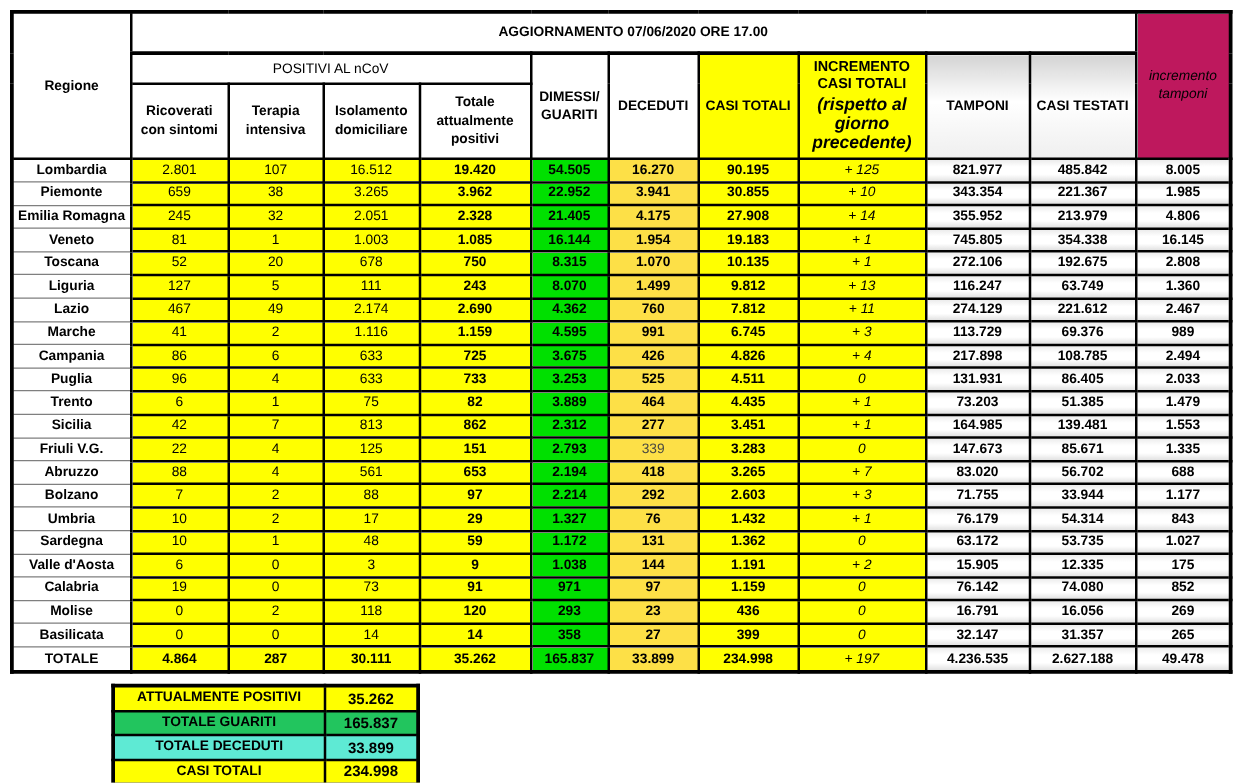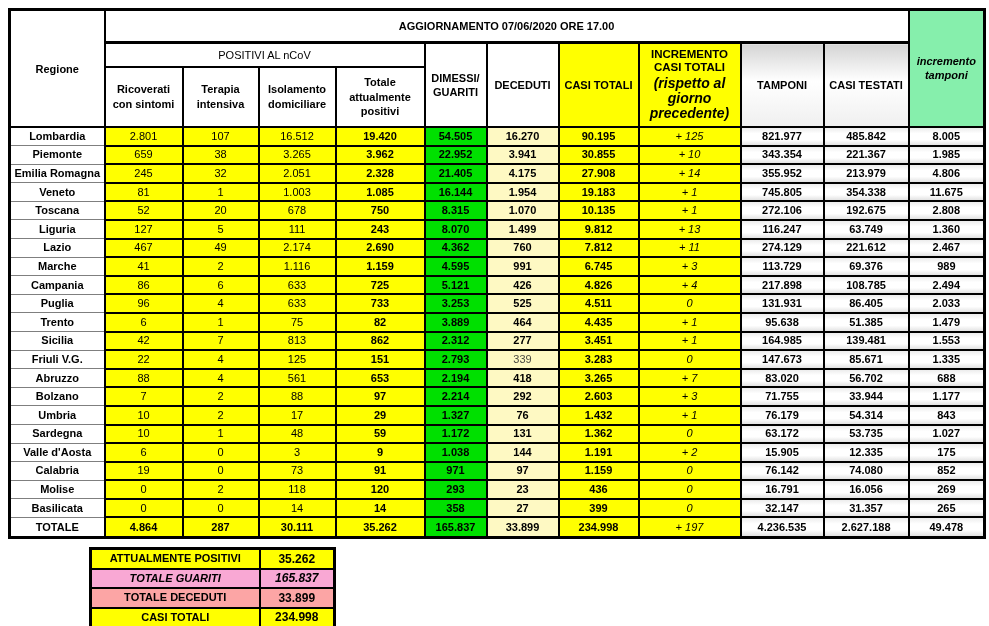--- a/index.html
+++ b/index.html
@@ -12,47 +12,47 @@
         padding:0 1px;overflow:hidden;font-size:11px;}
 
   
   .title-cell{font-weight:bold;font-size:15px;height:30px;border-bottom:3px solid #000 !important;background:#fff;}
   .regione-head{font-weight:bold;font-size:12px;background:#fff;}
   .band-cell{font-weight:normal;font-size:12px;height:22px;background:#fff;}
   .sub-head{font-weight:bold;font-size:11px;height:58px;background:#fff;line-height:1.35;}
   .head-white{font-weight:bold;font-size:11px;background:#fff;line-height:1.3;}
   .head-yellow{font-weight:bold;font-size:12px;background:#ffff00;}
   .head-grad{font-weight:bold;font-size:12px;background:linear-gradient(180deg,#d4d4d4 0%,#ffffff 45%,#efefef 100%);}
-  .head-italic{font-style:italic;font-weight:700;font-size:12.5px;background:#86efac;line-height:1.25;margin-left:12px;}
+  .head-italic{font-style:italic;font-weight:400;font-size:12.5px;background:#be185d;line-height:1.25;margin-left:12px;}
   .incr-sub{display:block;font-size:14px;font-style:italic;font-weight:600;line-height:1.1;margin-top:1px;}
   .incr-main{display:block;font-size:11.5px;line-height:1.15;}
 
   
   .data-row td{height:16.6px;line-height:1;}
   .c-regione{background:#fff;font-weight:bold;font-size:11.5px;
              border-top:1px solid #7f7f7f !important;border-bottom:1px solid #7f7f7f !important;}
   .c-yellow{background:#ffff00;}
   .c-green{background:#00e000;}
-  .c-red{background:#fef9c3;}
+  .c-red{background:#fde047;}
   .c-white{background:linear-gradient(180deg,#ececec 0%,#ffffff 32%,#ffffff 68%,#e2e2e2 100%);}
   .b{font-weight:bold;}
   .it{font-style:italic;font-weight:400;}
   .dim{font-weight:400 !important;color:#4a4a42;}
   .total-row td{border-top:3px solid #000;height:18px;font-weight:bold;}
   .total-row .c-regione{background:#fff;border-bottom:none !important;font-size:12px;}
   .total-row .it{font-weight:400;}
 
   
   #summary-table{position:absolute;left:89px;top:547px;width:244px;border:3px solid #000;}
   #summary-table td{border:2px solid #000;text-align:center;vertical-align:middle;height:15.5px;
                     font-weight:bold;font-size:11px;line-height:1;}
   #summary-table .val{font-size:12px;}
   .bg-yellow{background:#ffff00;}
-  .bg-green{background:#f9a8d4;font-style:italic;}
-  .bg-red{background:#fca5a5;}
+  .bg-green{background:#22c55e;}
+  .bg-red{background:#5eead4;}
 </style>
 </head>
 <body>
 
 <div id="page">
 
   <table id="main-table">
     <colgroup>
       <col style="width:95px">
         <col style="width:78px">
@@ -139,21 +139,21 @@
           <td class="c-yellow">81</td>
           <td class="c-yellow">1</td>
           <td class="c-yellow">1.003</td>
           <td class="c-yellow b">1.085</td>
           <td class="c-green b">16.144</td>
           <td class="c-red b">1.954</td>
           <td class="c-yellow b">19.183</td>
           <td class="c-yellow it">+ 1</td>
           <td class="c-white b">745.805</td>
           <td class="c-white b">354.338</td>
-          <td class="c-white b">11.675</td>
+          <td class="c-white b">16.145</td>
         </tr>
         <tr class="data-row">
           <td class="c-regione">Toscana</td>
           <td class="c-yellow">52</td>
           <td class="c-yellow">20</td>
           <td class="c-yellow">678</td>
           <td class="c-yellow b">750</td>
           <td class="c-green b">8.315</td>
           <td class="c-red b">1.070</td>
           <td class="c-yellow b">10.135</td>
@@ -203,21 +203,21 @@
           <td class="c-white b">113.729</td>
           <td class="c-white b">69.376</td>
           <td class="c-white b">989</td>
         </tr>
         <tr class="data-row">
           <td class="c-regione">Campania</td>
           <td class="c-yellow">86</td>
           <td class="c-yellow">6</td>
           <td class="c-yellow">633</td>
           <td class="c-yellow b">725</td>
-          <td class="c-green b">5.121</td>
+          <td class="c-green b">3.675</td>
           <td class="c-red b">426</td>
           <td class="c-yellow b">4.826</td>
           <td class="c-yellow it">+ 4</td>
           <td class="c-white b">217.898</td>
           <td class="c-white b">108.785</td>
           <td class="c-white b">2.494</td>
         </tr>
         <tr class="data-row">
           <td class="c-regione">Puglia</td>
           <td class="c-yellow">96</td>
@@ -235,21 +235,21 @@
         <tr class="data-row">
           <td class="c-regione">Trento</td>
           <td class="c-yellow">6</td>
           <td class="c-yellow">1</td>
           <td class="c-yellow">75</td>
           <td class="c-yellow b">82</td>
           <td class="c-green b">3.889</td>
           <td class="c-red b">464</td>
           <td class="c-yellow b">4.435</td>
           <td class="c-yellow it">+ 1</td>
-          <td class="c-white b">95.638</td>
+          <td class="c-white b">73.203</td>
           <td class="c-white b">51.385</td>
           <td class="c-white b">1.479</td>
         </tr>
         <tr class="data-row">
           <td class="c-regione">Sicilia</td>
           <td class="c-yellow">42</td>
           <td class="c-yellow">7</td>
           <td class="c-yellow">813</td>
           <td class="c-yellow b">862</td>
           <td class="c-green b">2.312</td>

